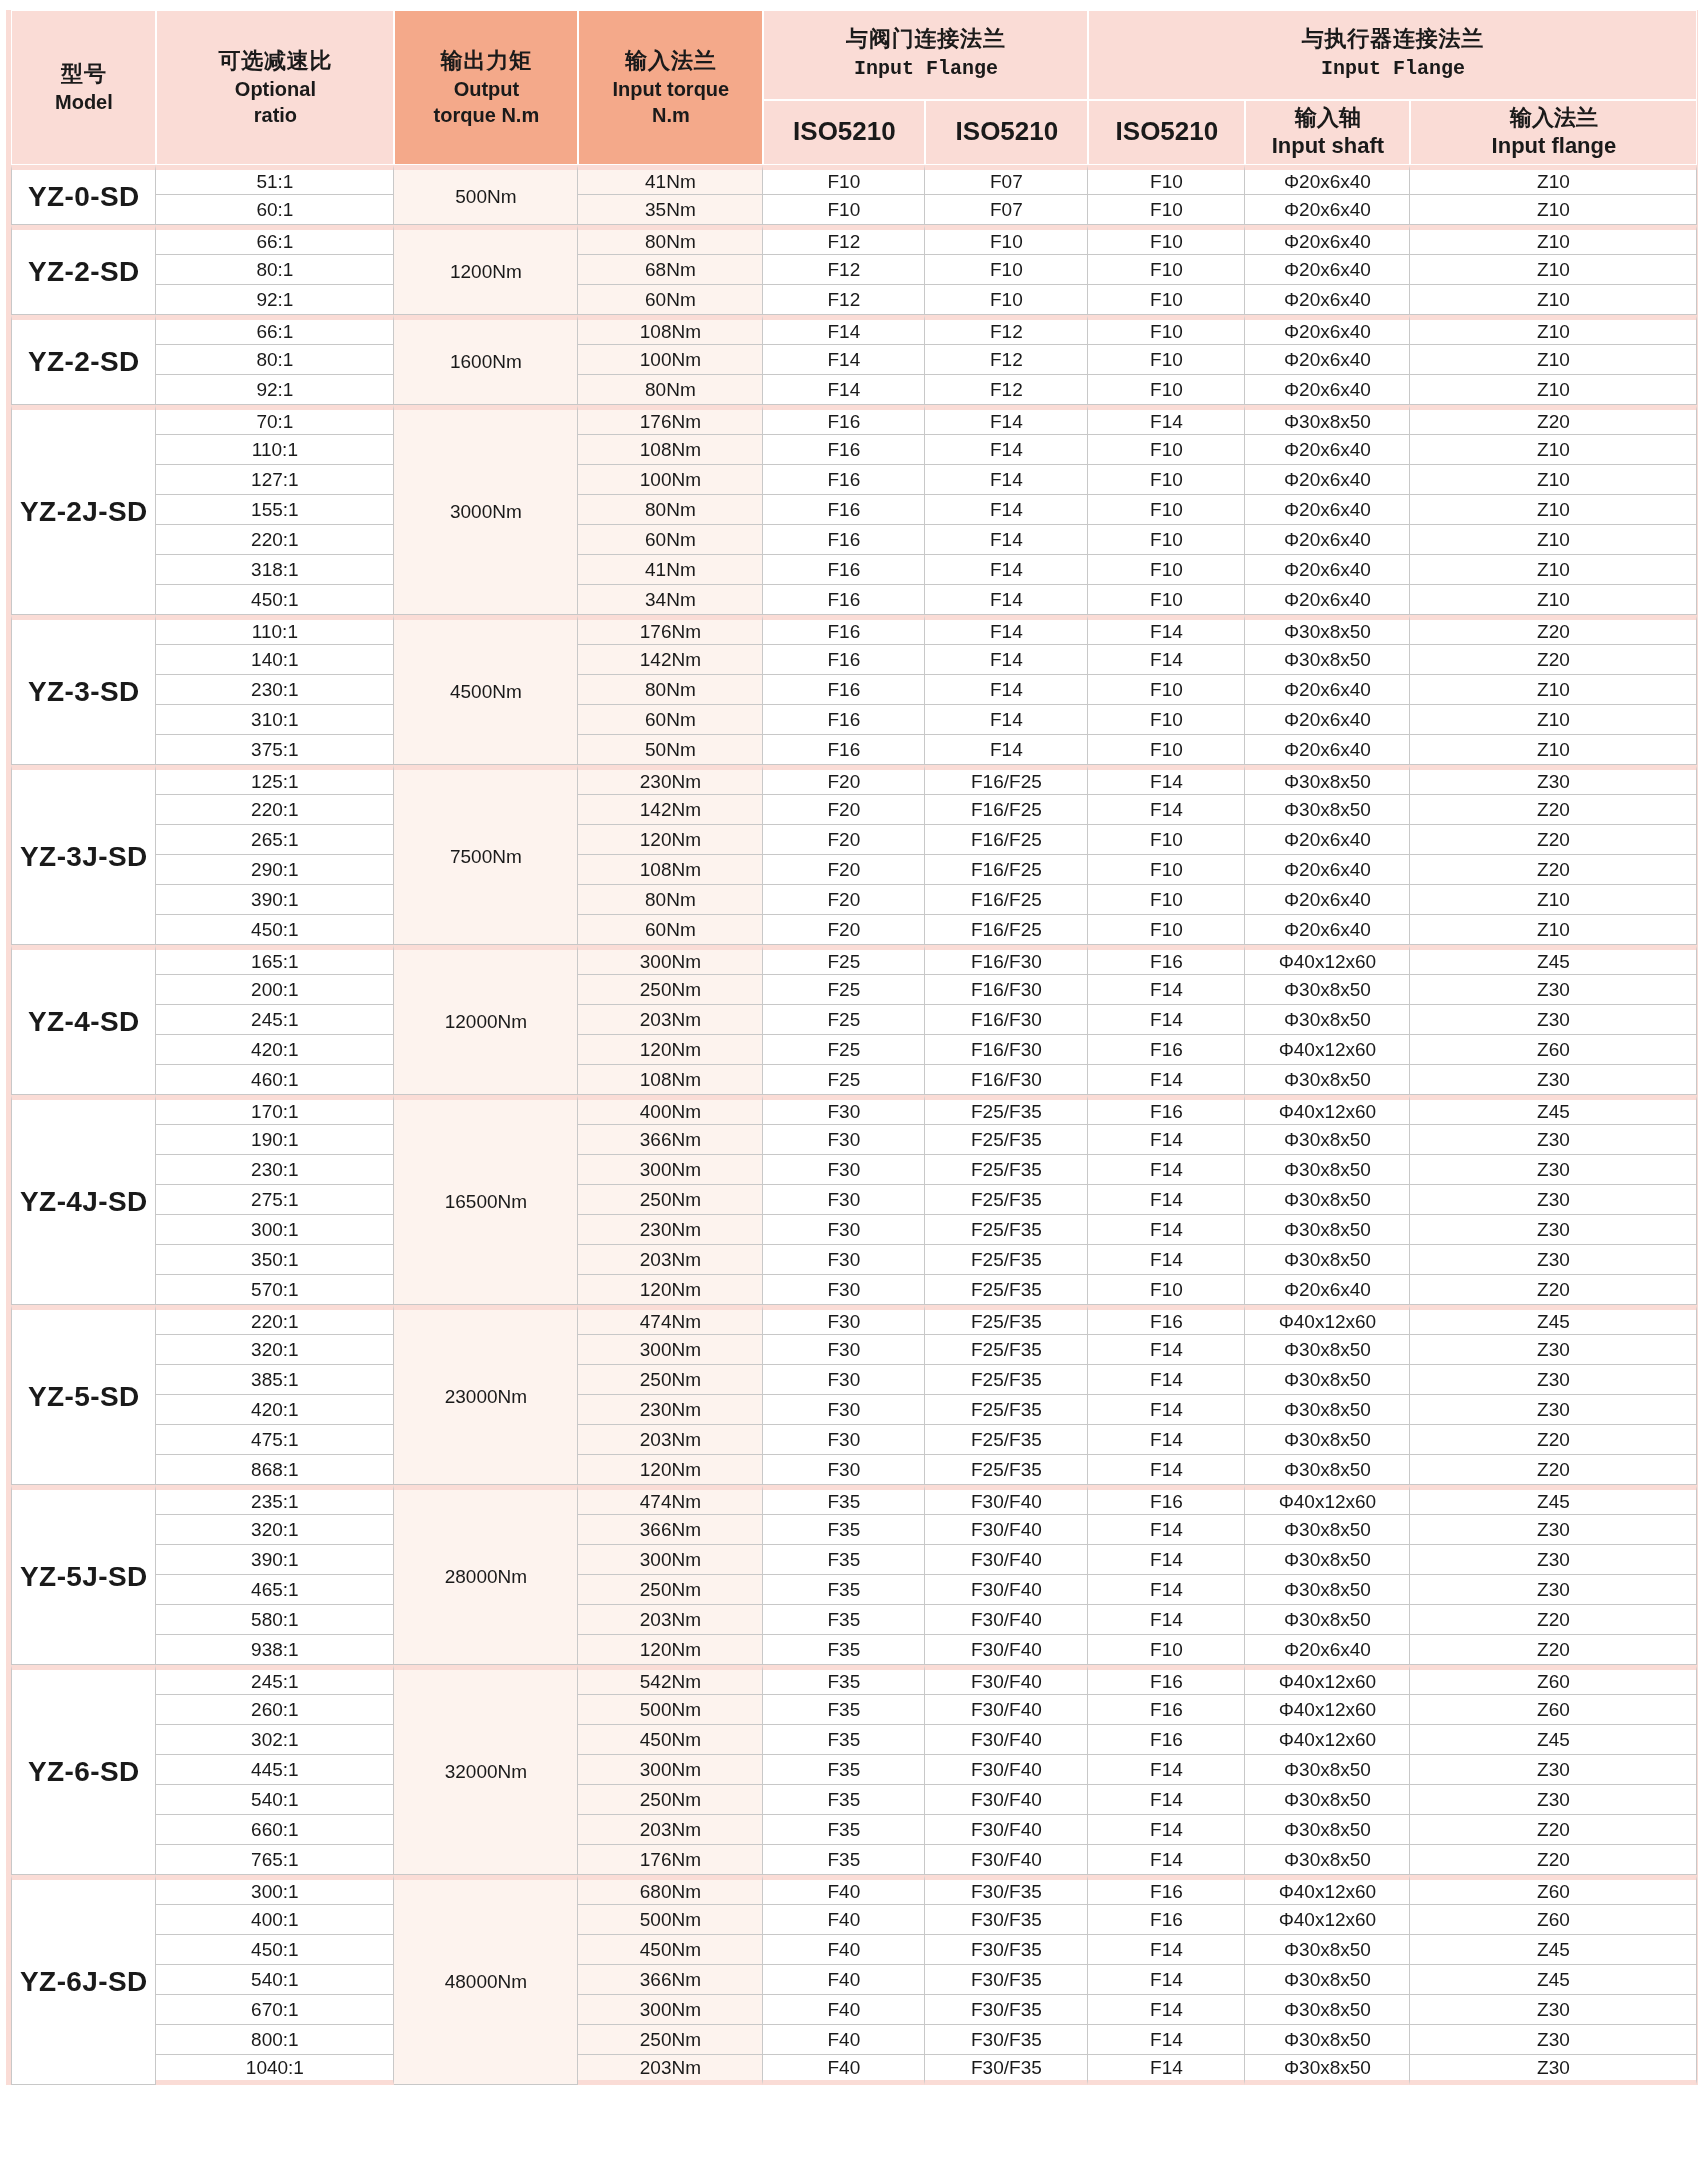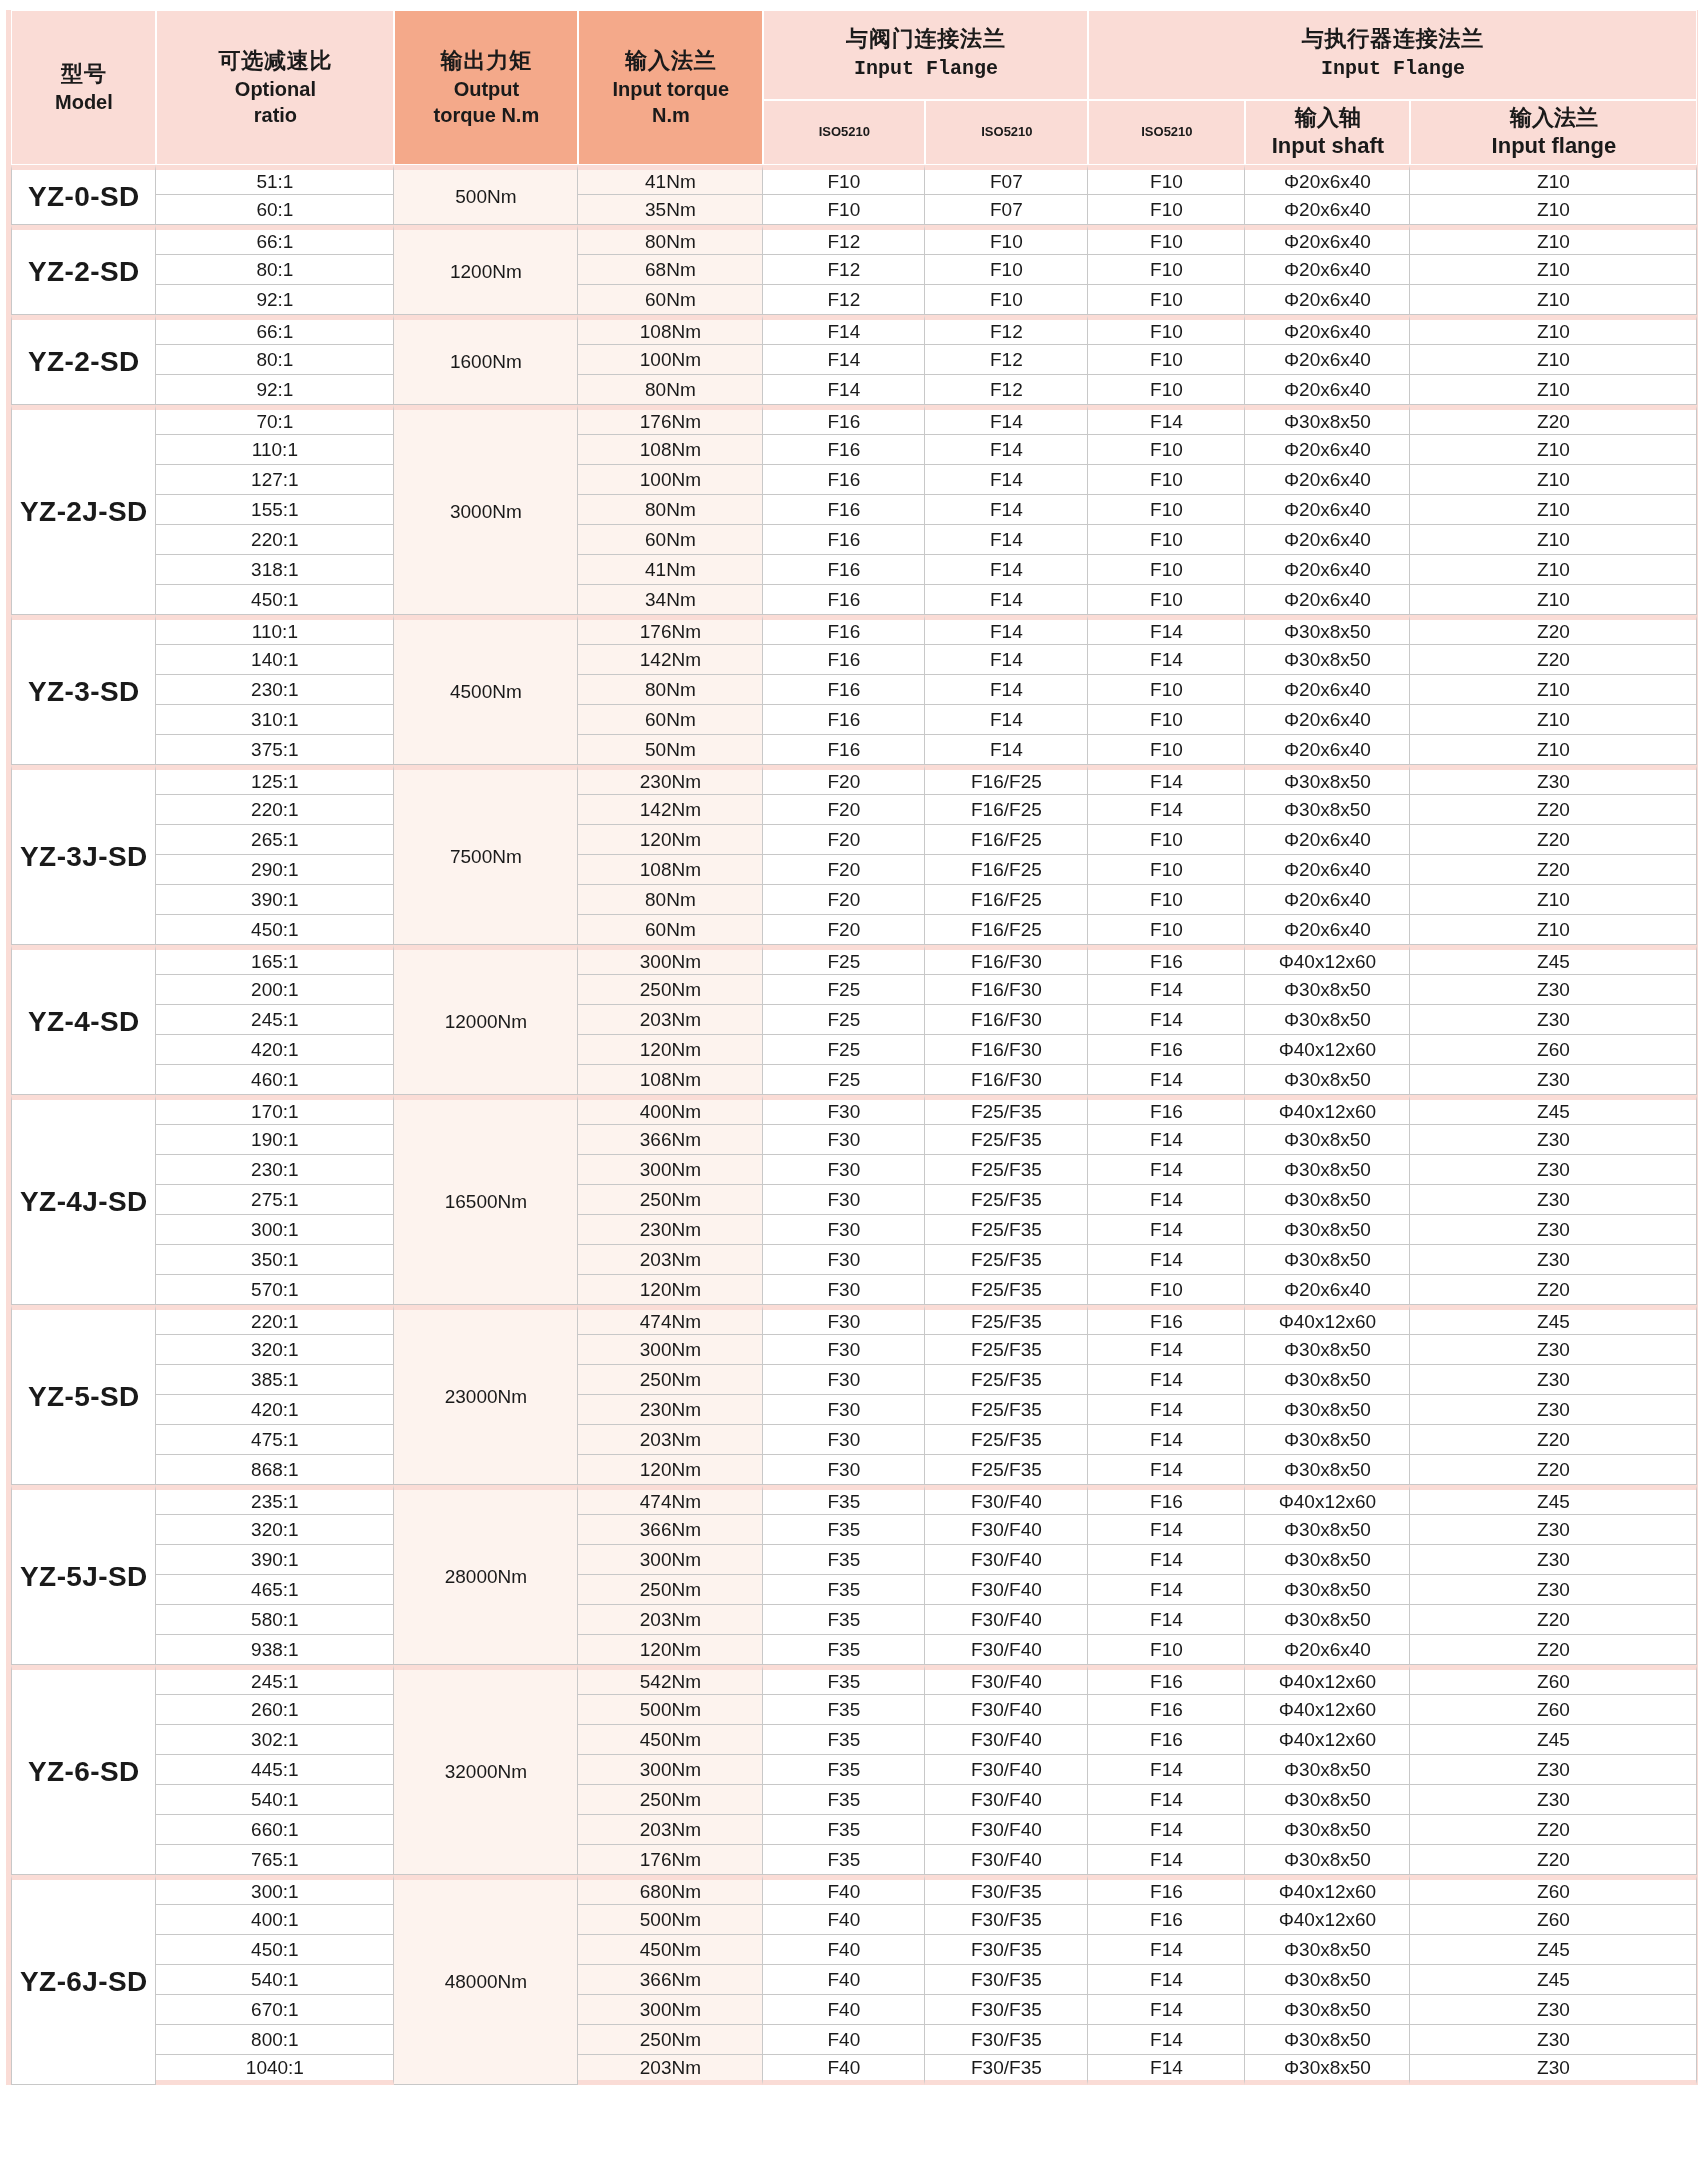--- a/index.html
+++ b/index.html
@@ -56,21 +56,21 @@
     padding:3.2px 1.6px;
     border:1.6px solid #ffffff;
   }
   th.orange{ background:var(--hdr-orange);text-align:center; }
 
   th .cn{ display:block; font-size:22px; letter-spacing:0.8px; }
   th .en{ display:block; font-size:20px; }
   th.tall{ height:145px; }
   th.grp{ height:90px;font-family:Liberation Mono, monospace; }
   th.sub{ height:55px; }
-  th.sub .en-lg{ display:block; font-size:13px; font-weight:bold; }
+  th.sub .en-lg{ display:block; font-size:26px; font-weight:bold; }
   th.sub .cn-sm{ display:block; font-size:22px; }
   th.sub .en-sm{ display:block; font-size:22px; }
 
   
   tbody td{
     text-align:center;
     vertical-align:middle;
     font-size:19px;
     height:30px;
     border-bottom:0.8px solid var(--grid-line);

